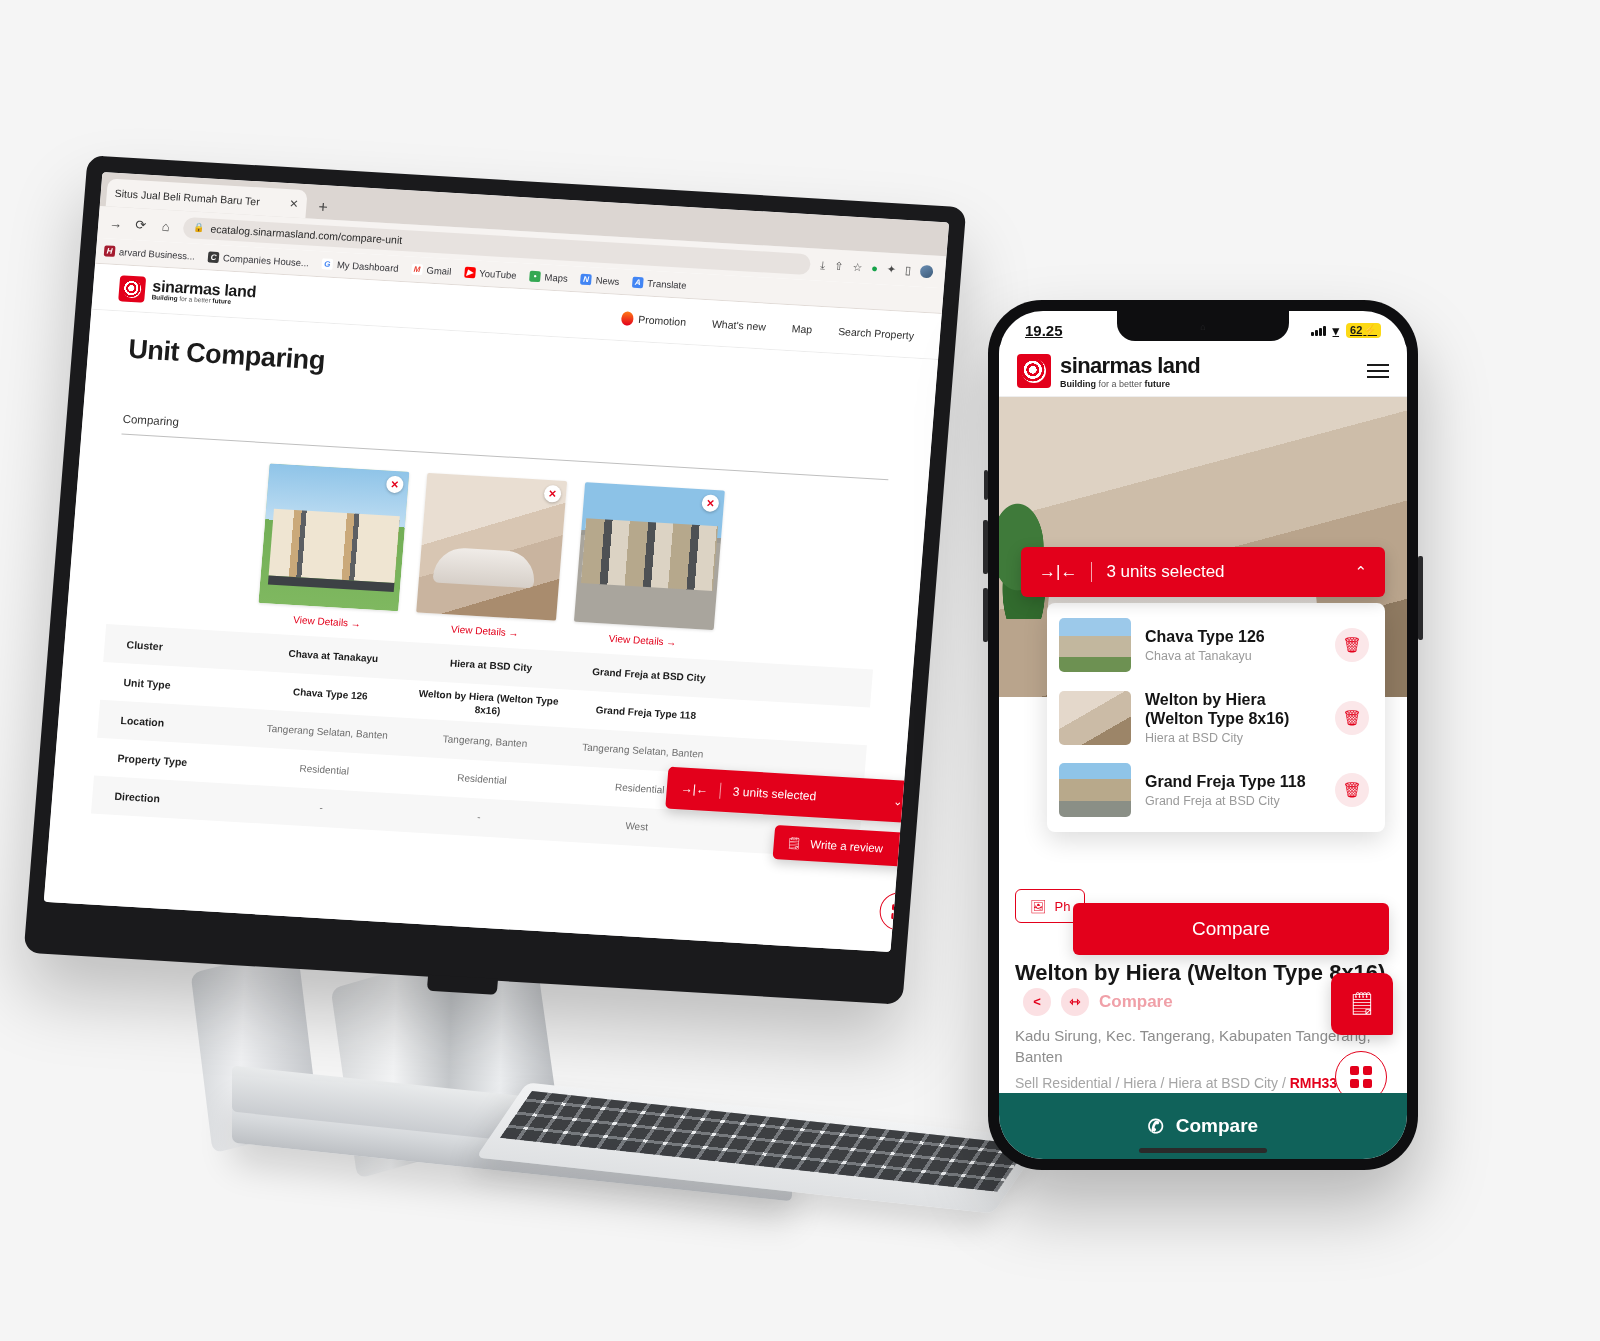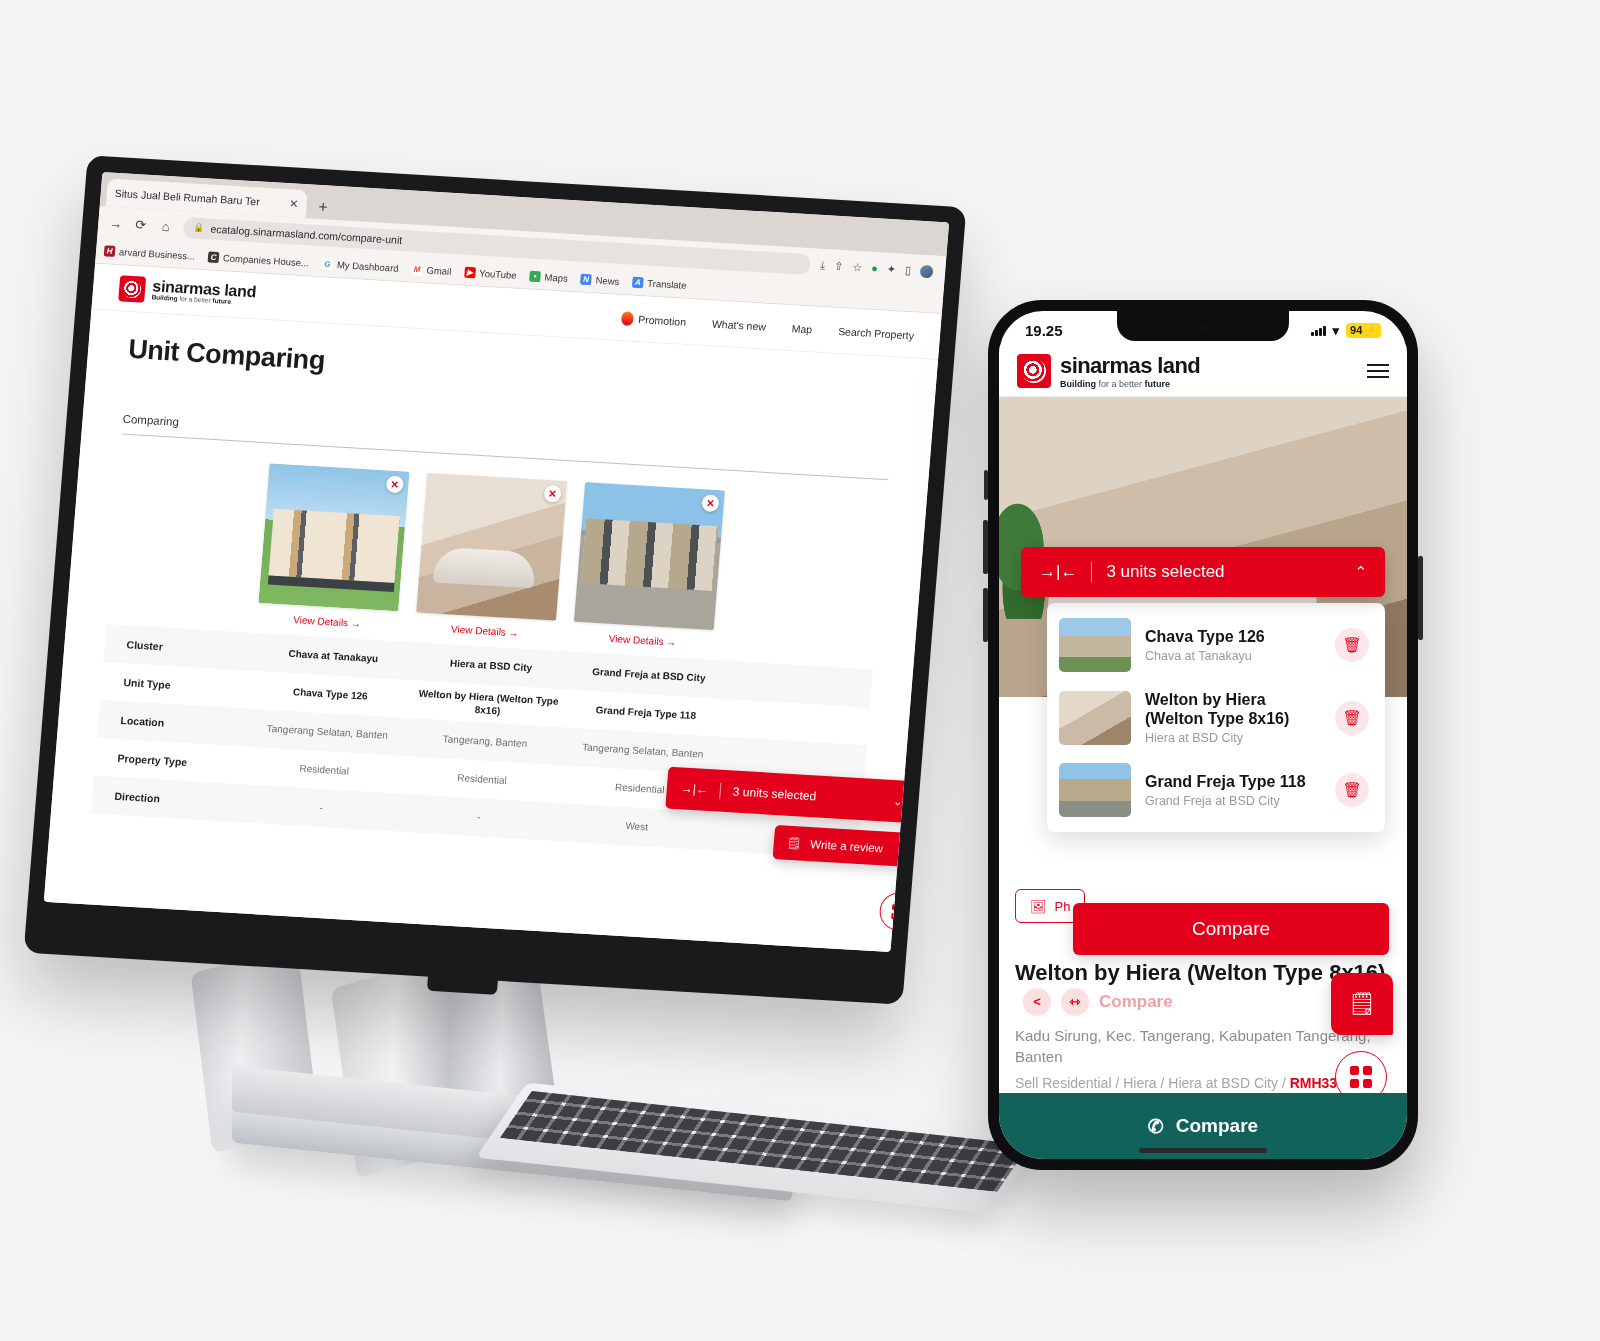--- a/index.html
+++ b/index.html
@@ -246,21 +246,21 @@
   .notch {
     position: absolute; left: 50%; top: 0; transform: translateX(-50%);
     width: 172px; height: 30px; background: #0e0e10;
     border-radius: 0 0 18px 18px; z-index: 30;
   }
   .notch-spk { position: absolute; left: 50%; top: 11px; transform: translateX(-50%);
     width: 10px; height: 10px; color: #2b2b2e; font-size: 9px; text-align: center; }
   .statusbar {
     height: 34px; display: flex; align-items: center; justify-content: space-between;
     padding: 4px 26px 0 26px; font-size: 15px; font-weight: 600; color: #111;
-    position: relative; z-index: 31;
+    position: relative; z-index: 31; text-decoration: underline;
   }
   .sb-right { display: flex; align-items: center; gap: 7px; }
   .sig { display: flex; align-items: flex-end; gap: 1.5px; height: 11px; }
   .sig i { width: 2.5px; background: #111; display: block; border-radius: 1px; }
   .sig i:nth-child(1){height:4px}.sig i:nth-child(2){height:6px}
   .sig i:nth-child(3){height:8px}.sig i:nth-child(4){height:10px}
   .wifi { font-size: 13px; color: #111; }
   .batt {
     background: #fcd915; color: #1a1a1a; font-size: 11px; font-weight: 700;
     border-radius: 4px; padding: 1px 4px; display: flex; align-items: center; gap: 1px;
@@ -579,21 +579,21 @@
         <span>19.25</span>
         <span class="sb-right">
           <span class="sig">
               <i></i>
               <i></i>
               <i></i>
               <i></i>
             </span>
           <span class="wifi">▾</span>
           <span class="batt">
-              <span>94</span>
+              <span>62</span>
               <span>⚡</span>
             </span>
         </span>
       </div>
 
       <div class="m-header">
         <div class="m-logo-mark"></div>
         <div>
           <div class="m-logo-main">sinarmas land</div>
           <div class="m-logo-sub"><b>Building</b><span> for a better </span><b>future</b></div>

